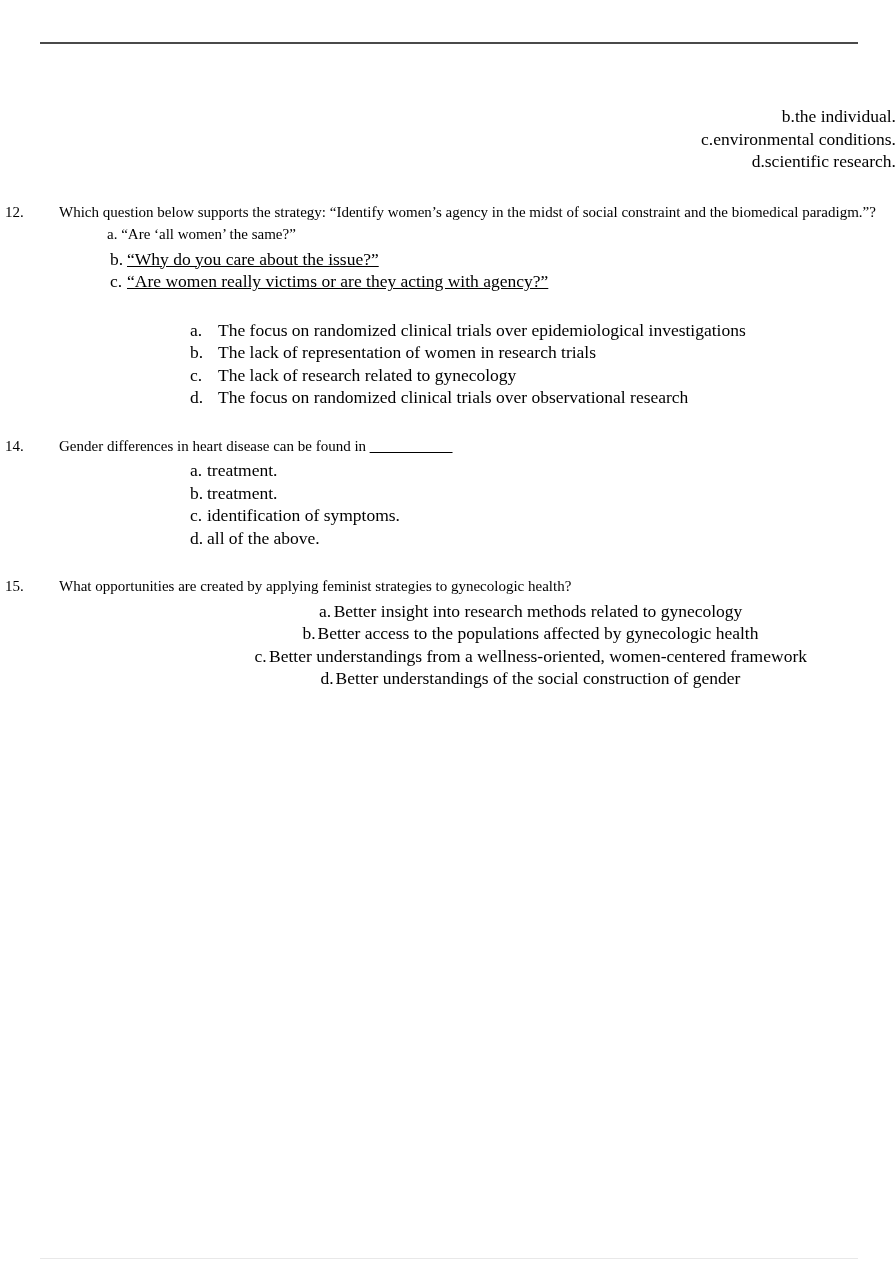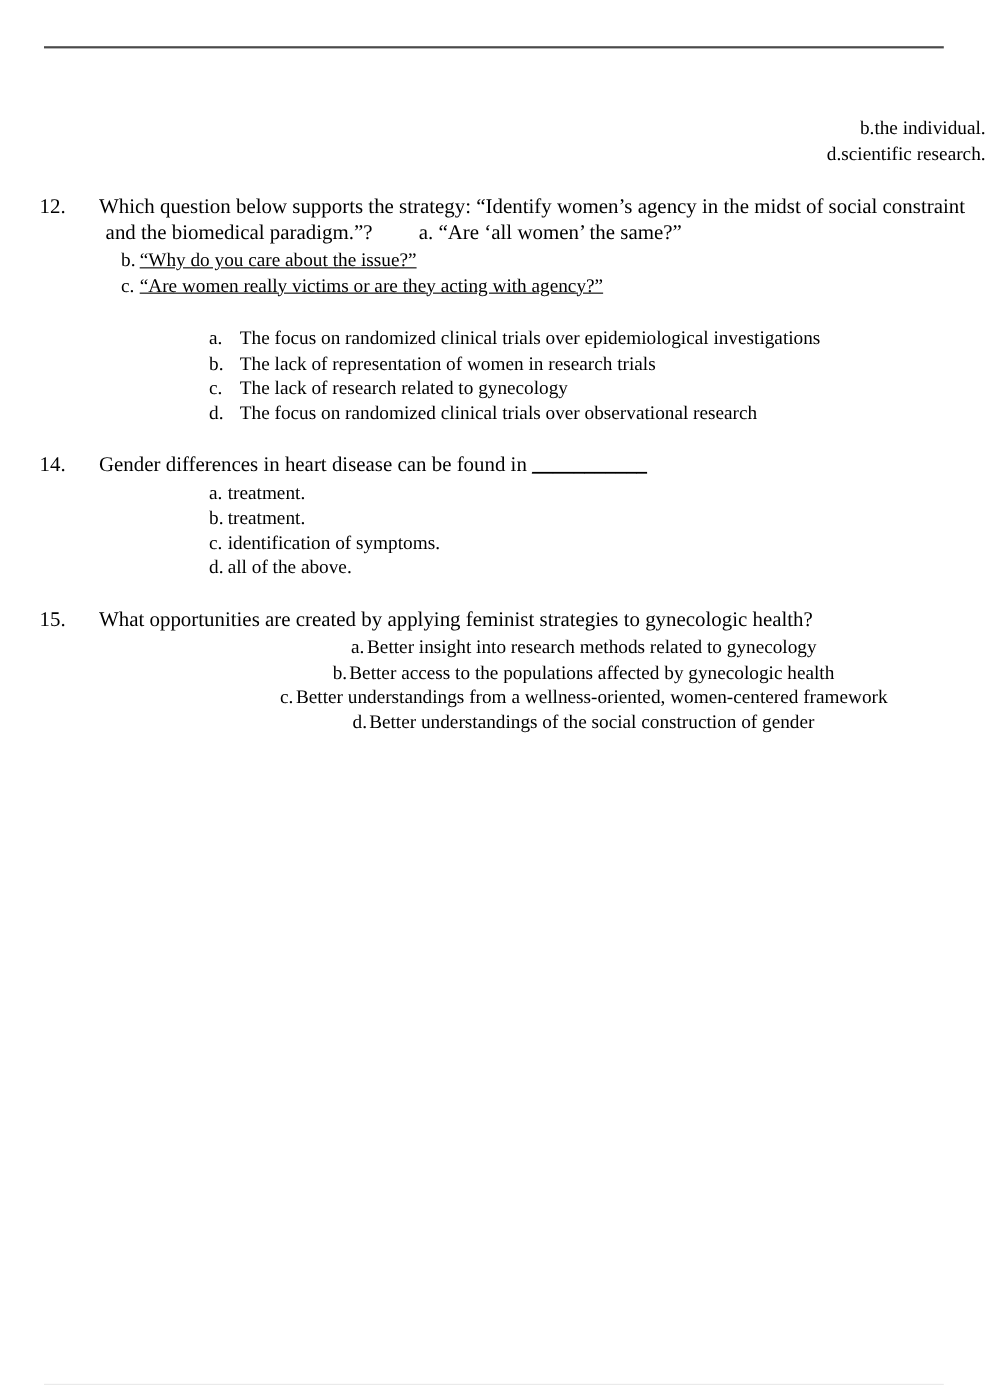--- a/index.html
+++ b/index.html
@@ -55,22 +55,22 @@
   
   .orphan-list {
     margin: 0 0 28px 0;
     text-align: right;
   }
 
   
   .question {
     position: relative;
     margin: 0 12px 2px 0;
-    padding-left: 96px;
-    font-size: 19px;
+    padding-left: 65px;
+    font-size: 15px;
     line-height: 22.5px;
     text-indent: -30px;
   }
   .question .qnum {
     display: inline-block;
     width: 24px;
   }
 
   
   .question .stem {
@@ -136,20 +136,23 @@
 
   <div class="header-rule"></div>
 
   <div class="content">
 
     <div class="orphan-list">
       <div class="opt indent-deep">
         <span class="letter">b.</span><span>the individual.</span>
       </div>
       <div class="opt indent-deep">
+        <span class="letter">c.</span><span>environmental conditions.</span>
+      </div>
+      <div class="opt indent-deep">
         <span class="letter">d.</span><span>scientific research.</span>
       </div>
     </div>
 
     <div class="qgroup">
       <div class="question"><span class="qnum">12.</span><span class="stem">Which question below supports the strategy: “Identify women’s agency in the midst of social constraint and the biomedical paradigm.”?</span><span class="tabgap"></span><span>a. “Are ‘all women’ the same?”</span></div>
       <div class="opt indent-deep-tight">
         <span class="letter">b.</span><span>“Why do you care about the issue?”</span>
       </div>
       <div class="opt indent-deep-tight">

